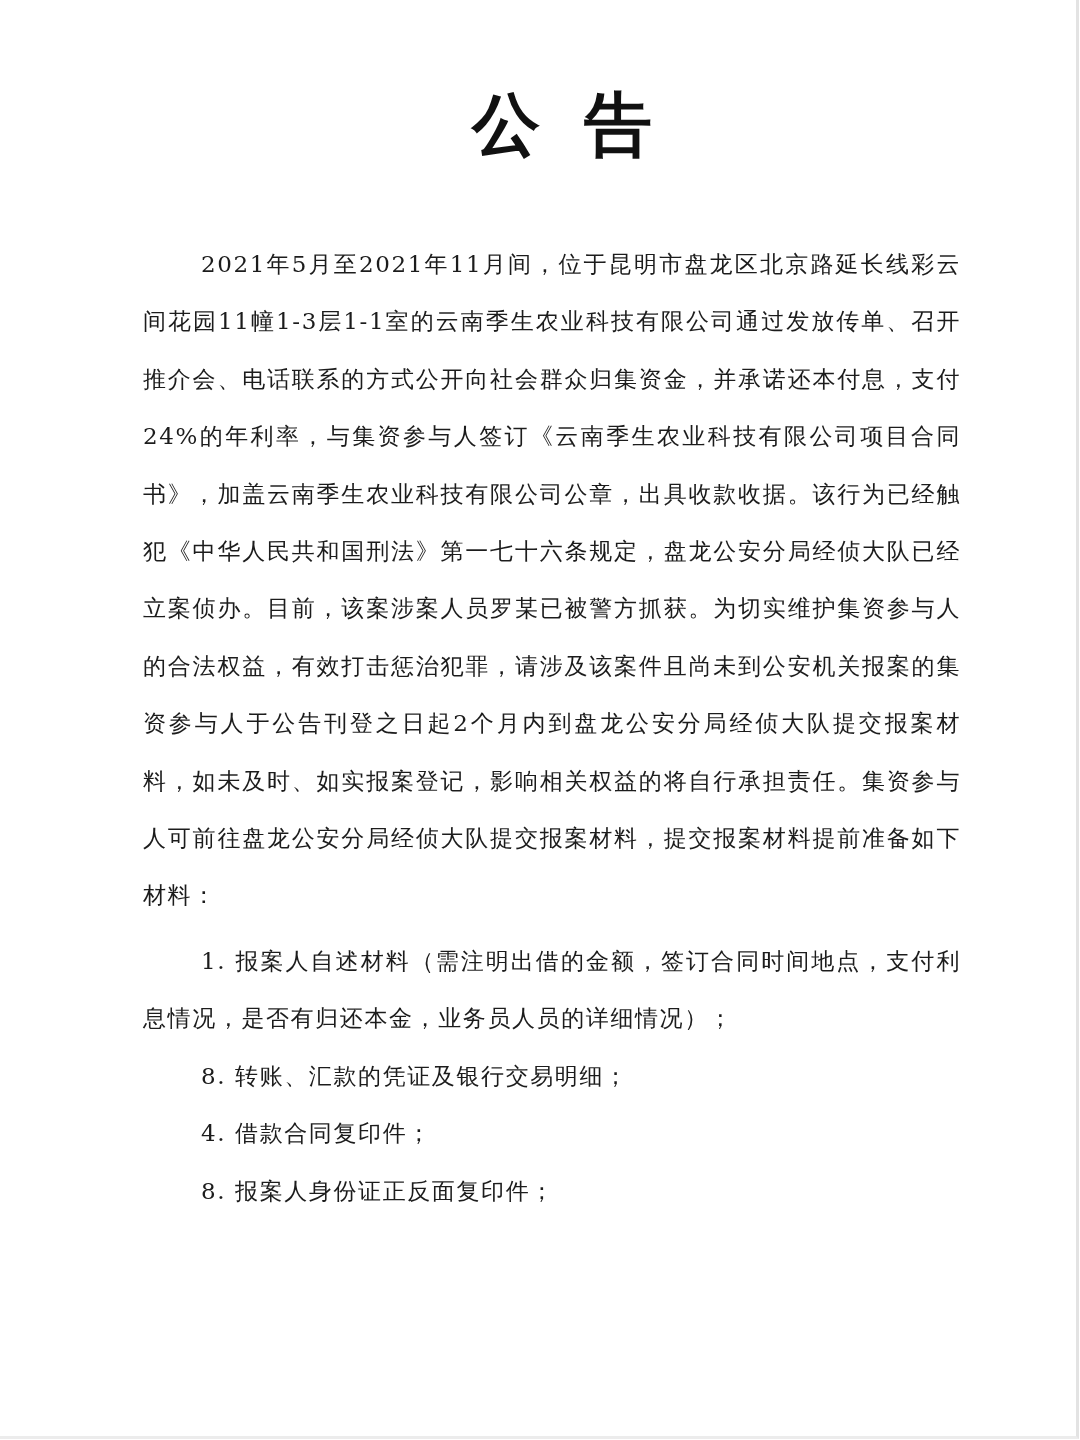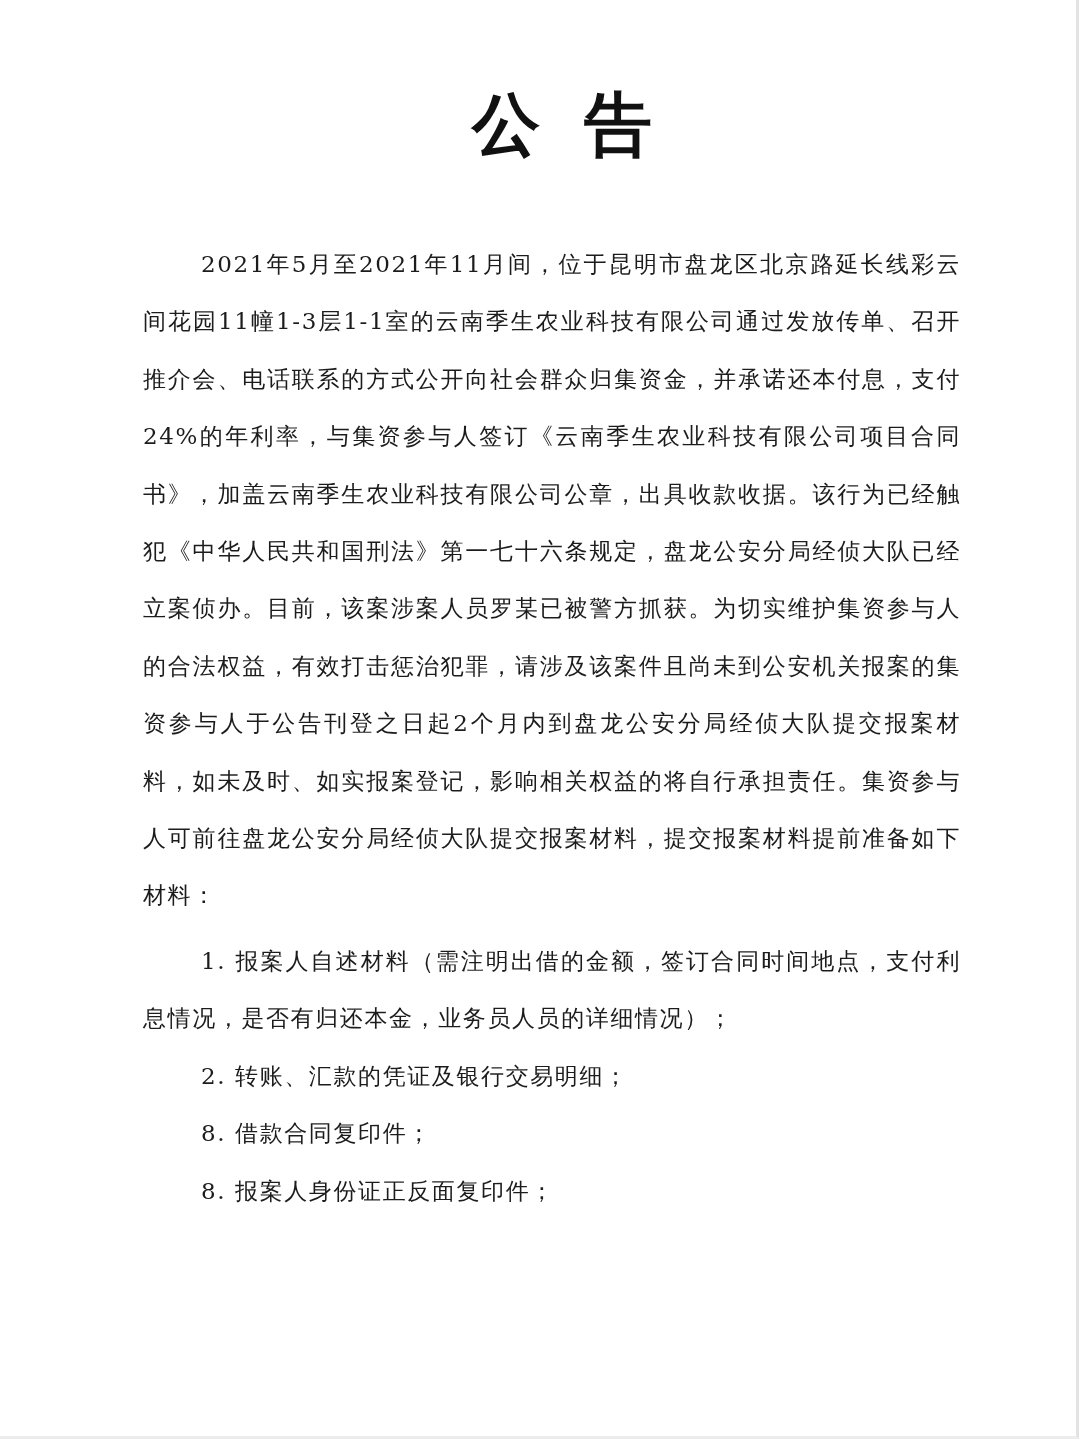--- a/index.html
+++ b/index.html
@@ -70,18 +70,18 @@
 </head>
 <body>
 
 <div class="page">
   <div class="title">公告</div>
 
   <div class="body-text">
     <p class="para">2021年5月至2021年11月间，位于昆明市盘龙区北京路延长线彩云间花园11幢1-3层1-1室的云南季生农业科技有限公司通过发放传单、召开推介会、电话联系的方式公开向社会群众归集资金，并承诺还本付息，支付24%的年利率，与集资参与人签订《云南季生农业科技有限公司项目合同书》，加盖云南季生农业科技有限公司公章，出具收款收据。该行为已经触犯《中华人民共和国刑法》第一七十六条规定，盘龙公安分局经侦大队已经立案侦办。目前，该案涉案人员罗某已被警方抓获。为切实维护集资参与人的合法权益，有效打击惩治犯罪，请涉及该案件且尚未到公安机关报案的集资参与人于公告刊登之日起2个月内到盘龙公安分局经侦大队提交报案材料，如未及时、如实报案登记，影响相关权益的将自行承担责任。集资参与人可前往盘龙公安分局经侦大队提交报案材料，提交报案材料提前准备如下材料：</p>
     <ul class="list">
       <li class="first">1. 报案人自述材料（需注明出借的金额，签订合同时间地点，支付利息情况，是否有归还本金，业务员人员的详细情况）；</li>
-      <li>2. 转账、汇款的凭证及银行交易明细；</li>
-      <li>8. 借款合同复印件；</li>
+      <li>8. 转账、汇款的凭证及银行交易明细；</li>
+      <li>4. 借款合同复印件；</li>
       <li>8. 报案人身份证正反面复印件；</li>
     </ul>
   </div>
 </div>
 
 </body></html>

